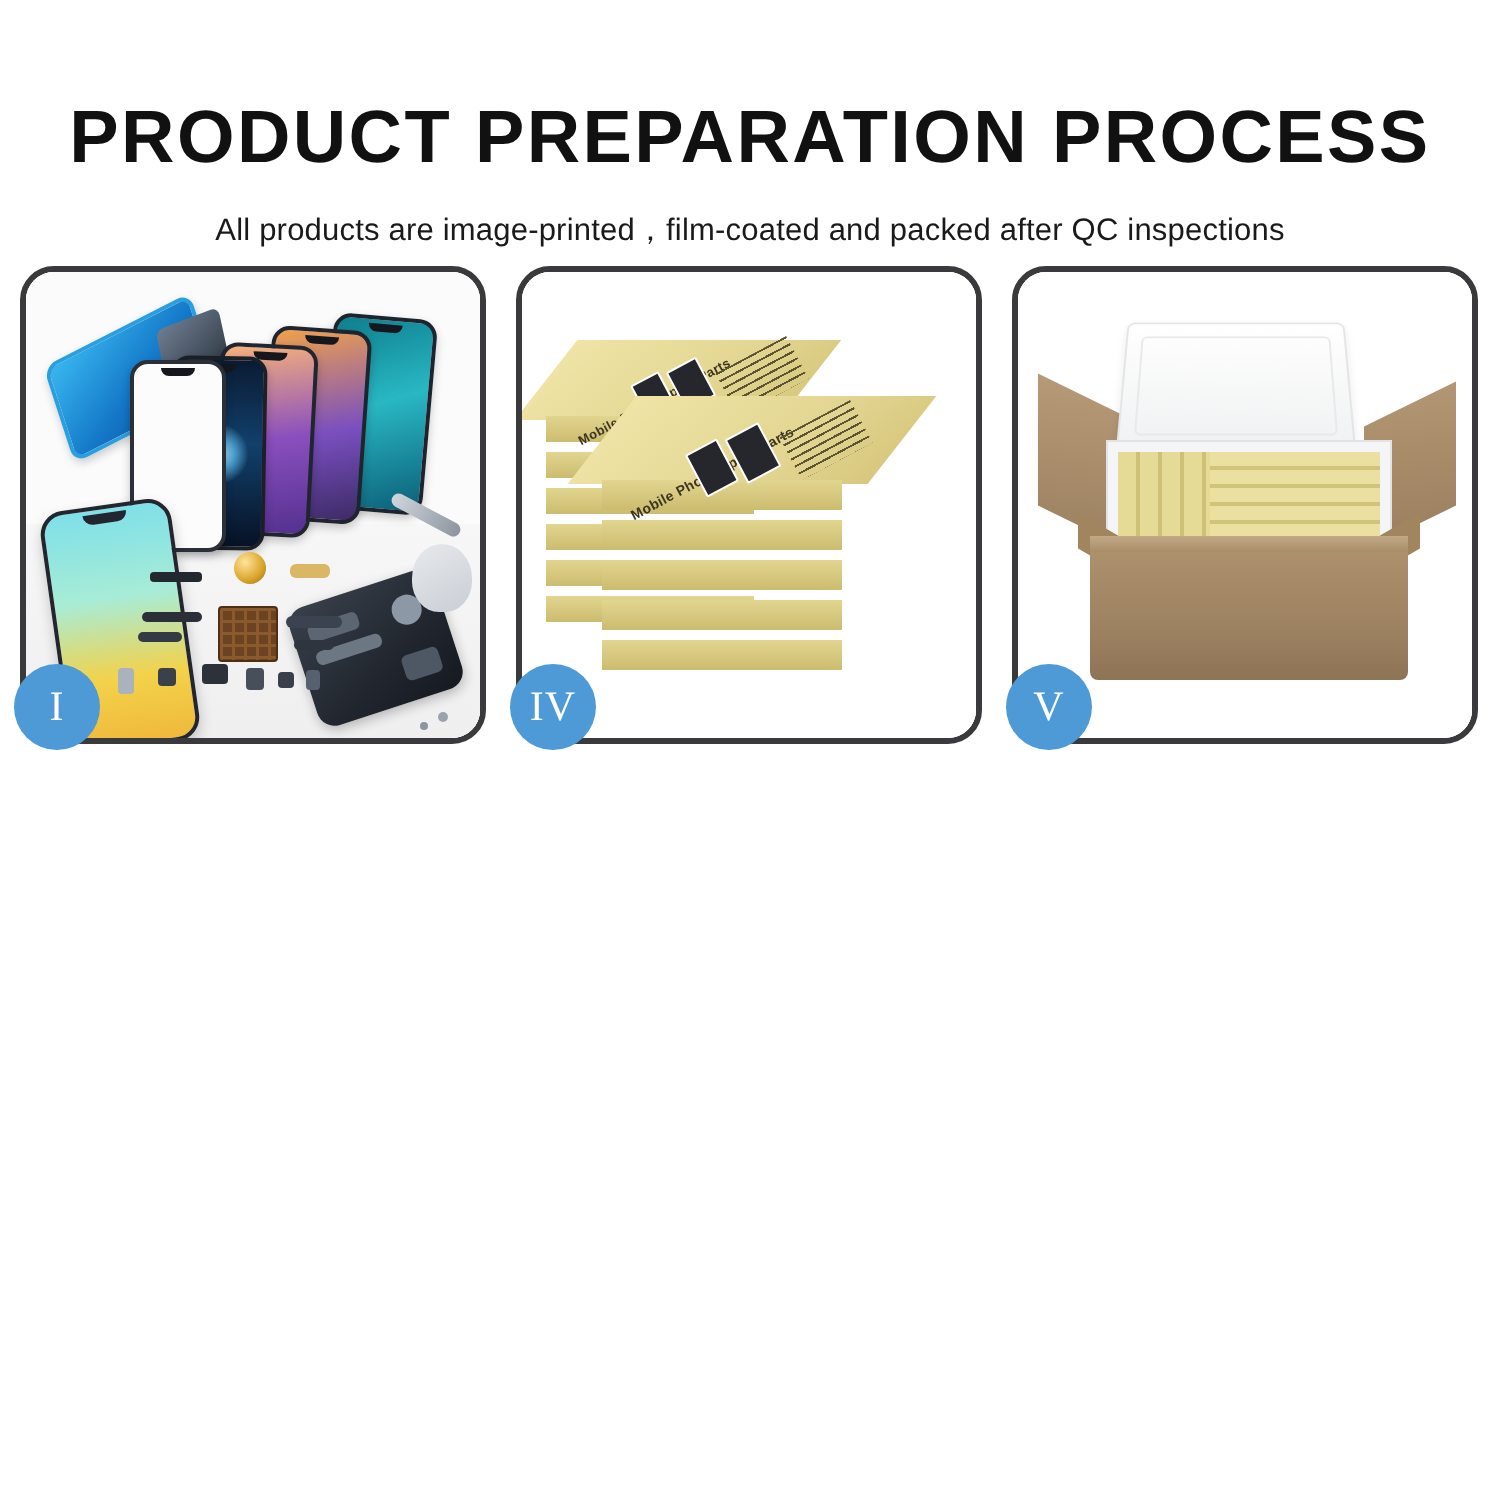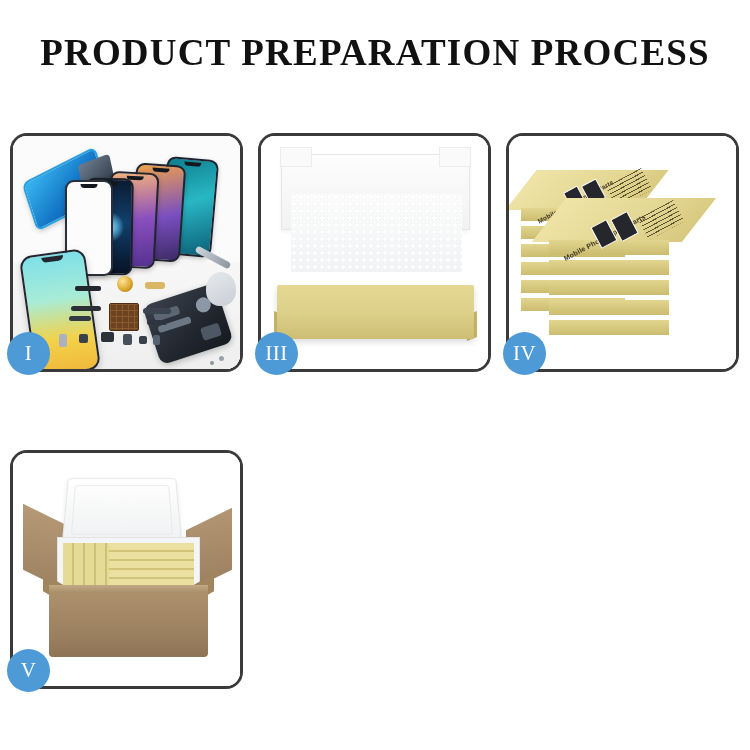--- a/index.html
+++ b/index.html
@@ -14,27 +14,27 @@
     overflow: hidden;
     position: relative;
   }
 
   
   .header {
     text-align: center;
     padding-top: 34px;
   }
   .page-title {
-    font-family: Liberation Serif, serif;
+    font-family: Liberation Sans, sans-serif;
     font-size: 37px;
     font-weight: 700;
     letter-spacing: 1.2px;
     color: #111111;
     line-height: 1.05;
-    margin: 0;
+    margin: 16px;
     white-space: nowrap;
   }
   .page-subtitle {
     font-family: "Liberation Sans", sans-serif;
     font-size: 15.5px;
     font-weight: 400;
     color: #1a1a1a;
     letter-spacing: 0.1px;
     margin: 11px 0 0 0;
     white-space: nowrap;
@@ -396,20 +396,21 @@
   .s6-notchL { position:absolute; left:44px; top:104px; width:14px; height:16px;
     background:rgba(130,110,82,.5); transform:skewY(15deg); }
   .s6-notchL2 { position:absolute; left:44px; top:168px; width:14px; height:14px;
     background:rgba(130,110,82,.45); transform:skewY(15deg); }
 </style>
 </head>
 <body>
 
 <div class="header">
   <h1 class="page-title">PRODUCT PREPARATION PROCESS</h1>
+  <p class="page-subtitle">All products are image-printed，film-coated and packed after QC inspections</p>
 </div>
 
 <div class="grid">
 
   <div class="panel">
     <div class="panel-inner">
       <div class="scene-parts">
         <div class="floor"></div>
 
         <div class="lcd-blue"></div>
@@ -457,33 +458,20 @@
         <span class="part scr1"></span>
         <span class="part scr2"></span>
         <span class="part tweez"></span>
         <span class="part hand"></span>
       </div>
     </div>
     <div class="badge">I</div>
   </div>
 
 
-  <div class="panel">
-    <div class="panel-inner">
-      <div class="scene-box3">
-        <div class="b3-lid"></div>
-        <div class="b3-foam"></div>
-        <div class="b3-tray-inner"></div>
-        <div class="b3-flapL"></div>
-        <div class="b3-flapR"></div>
-        <div class="b3-tray"></div>
-      </div>
-    </div>
-    <div class="badge">III</div>
-  </div>
 
   <div class="panel">
     <div class="panel-inner">
       <div class="scene-stack">
 
         <div class="stk" style="left:12px; top:34px;">
           <div class="top" style="width:132px; height:40px;"></div>
           <div class="side" style="top:38px; width:104px; height:13px;"></div>
           <div class="side" style="top:56px; width:104px; height:13px;"></div>
           <div class="side" style="top:74px; width:104px; height:13px;"></div>

